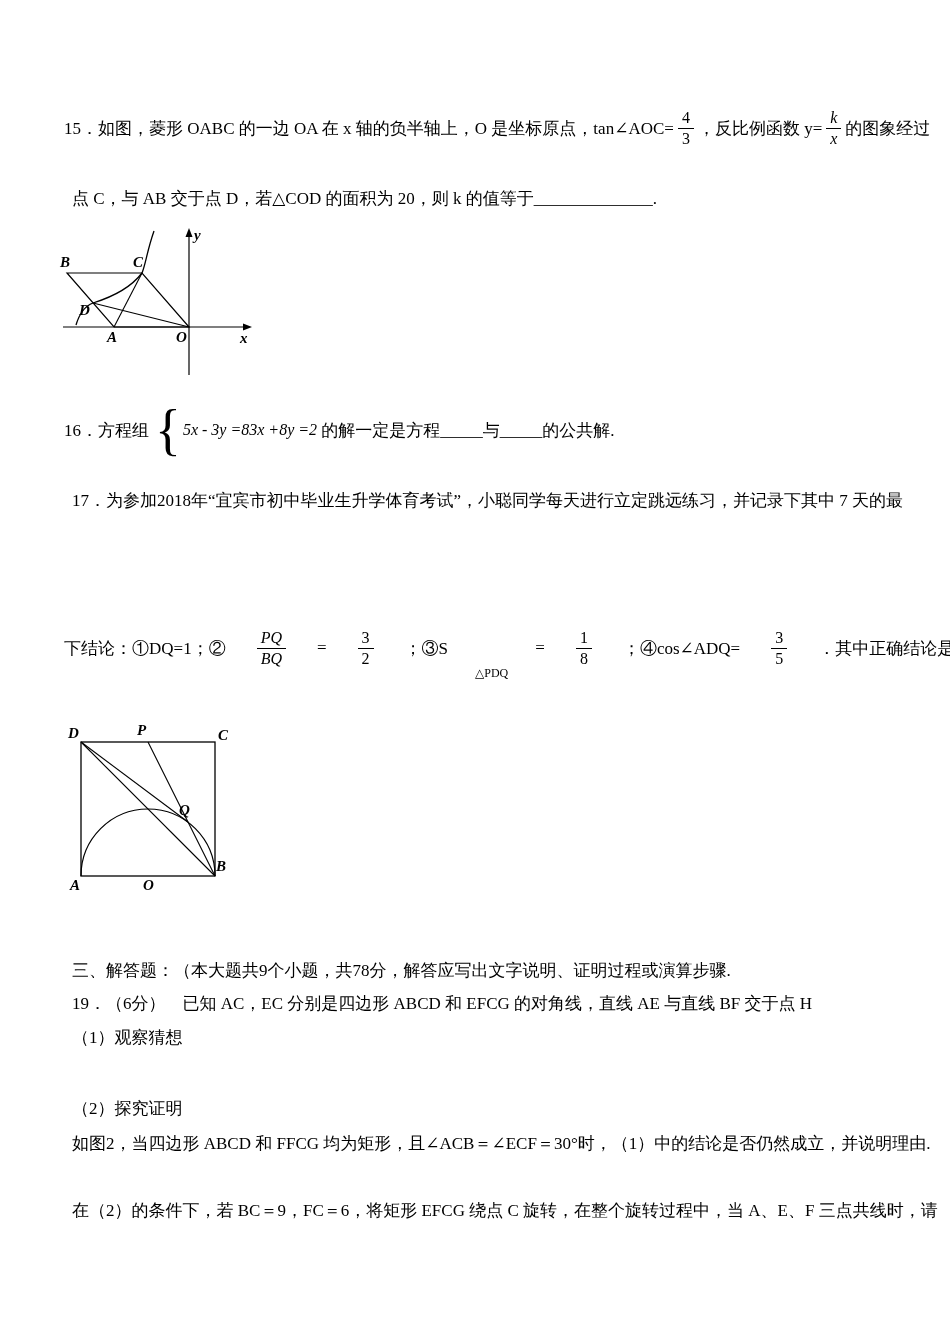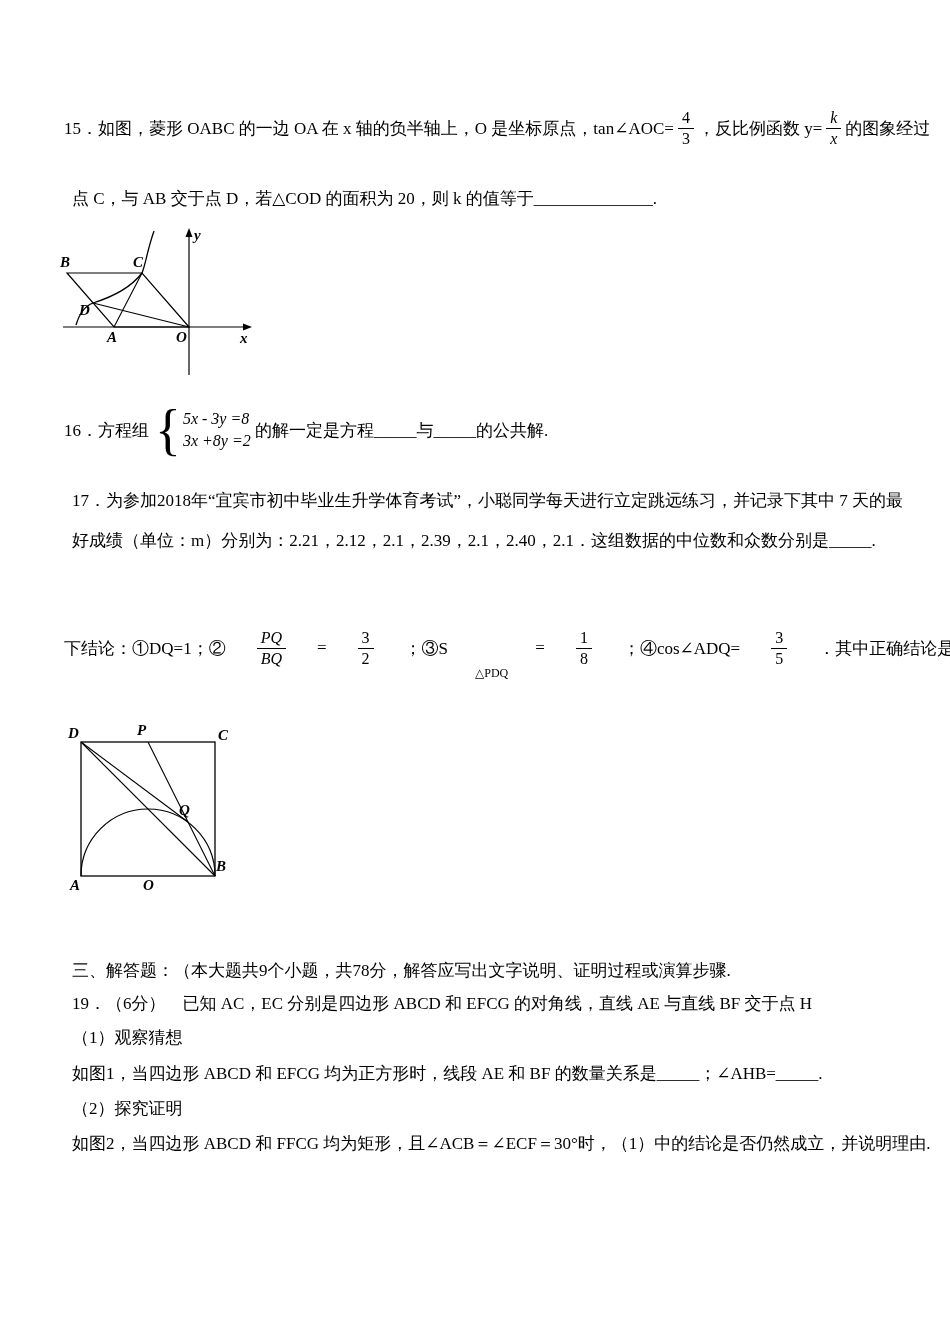--- a/index.html
+++ b/index.html
@@ -41,21 +41,21 @@
   .frac .den{padding:0 4px;}
   .it{font-style:italic;}
   .sub{font-size:12px;align-self:flex-end;transform:translateY(3px);white-space:pre;}
   .brace{
     font-size:54px;
     line-height:1;
     font-weight:400;
     transform:scaleY(1.05);
     margin:0 2px 0 6px;
   }
-  .eqcol{display:inline-flex;flex-direction:column;}
+  .eqcol{display:inline-flex;flex-direction:row;}
   .eqline{font-size:16px;font-style:italic;line-height:1.35;white-space:pre;}
   .figlabel{
     font-family:"Liberation Serif","DejaVu Serif",serif;
     font-style:italic;
     font-weight:bold;
     font-size:15px;
   }
   svg{position:absolute;}
   svg line, svg path, svg polyline{stroke:#000;fill:none;}
 </style>
@@ -108,21 +108,20 @@
     <span>16．方程组</span>
     <span class="brace">{</span>
     <span class="eqcol">
       <span class="eqline">5x - 3y =8</span>
       <span class="eqline">3x +8y =2</span>
     </span>
     <span> 的解一定是方程_____与_____的公共解.</span>
   </div>
 
   <div class="line" style="top:490px;">17．为参加2018年“宜宾市初中毕业生升学体育考试”，小聪同学每天进行立定跳远练习，并记录下其中 7 天的最</div>
-  <div class="line" style="top:530px;">好成绩（单位：m）分别为：2.21，2.12，2.1，2.39，2.1，2.40，2.1．这组数据的中位数和众数分别是_____.</div>
 
 
   <div class="mathline" style="top:618px;height:60px;gap:27px;">
     <span>下结论：①DQ=1；②</span>
     <span class="frac it">
       <span class="num">PQ</span>
       <span class="den">BQ</span>
     </span>
     <span>=</span>
     <span class="frac">
@@ -162,17 +161,17 @@
     <text class="figlabel" x="112" y="97">Q</text>
     <text class="figlabel" x="3" y="172">A</text>
     <text class="figlabel" x="76" y="172">O</text>
     <text class="figlabel" x="149" y="153">B</text>
   </svg>
 
   <div class="line" style="top:960px;">三、解答题：（本大题共9个小题，共78分，解答应写出文字说明、证明过程或演算步骤.</div>
 
   <div class="line" style="top:993px;">19．（6分）    已知 AC，EC 分别是四边形 ABCD 和 EFCG 的对角线，直线 AE 与直线 BF 交于点 H</div>
   <div class="line" style="top:1027px;">（1）观察猜想</div>
-  <div class="line" style="top:1063px;">如图1，当四边形 ABCD 和 EFCG 均为正方形时，线段 AE 和 BF 的数量关系是_____；∠AHB=_____.</div>
   <div class="line" style="top:1098px;">（2）探究证明</div>
   <div class="line" style="top:1133px;">如图2，当四边形 ABCD 和 FFCG 均为矩形，且∠ACB＝∠ECF＝30°时，（1）中的结论是否仍然成立，并说明理由.</div>
+  <div class="line" style="top:1200px;">在（2）的条件下，若 BC＝9，FC＝6，将矩形 EFCG 绕点 C 旋转，在整个旋转过程中，当 A、E、F 三点共线时，请</div>
 
 </div>
 
 </body></html>

